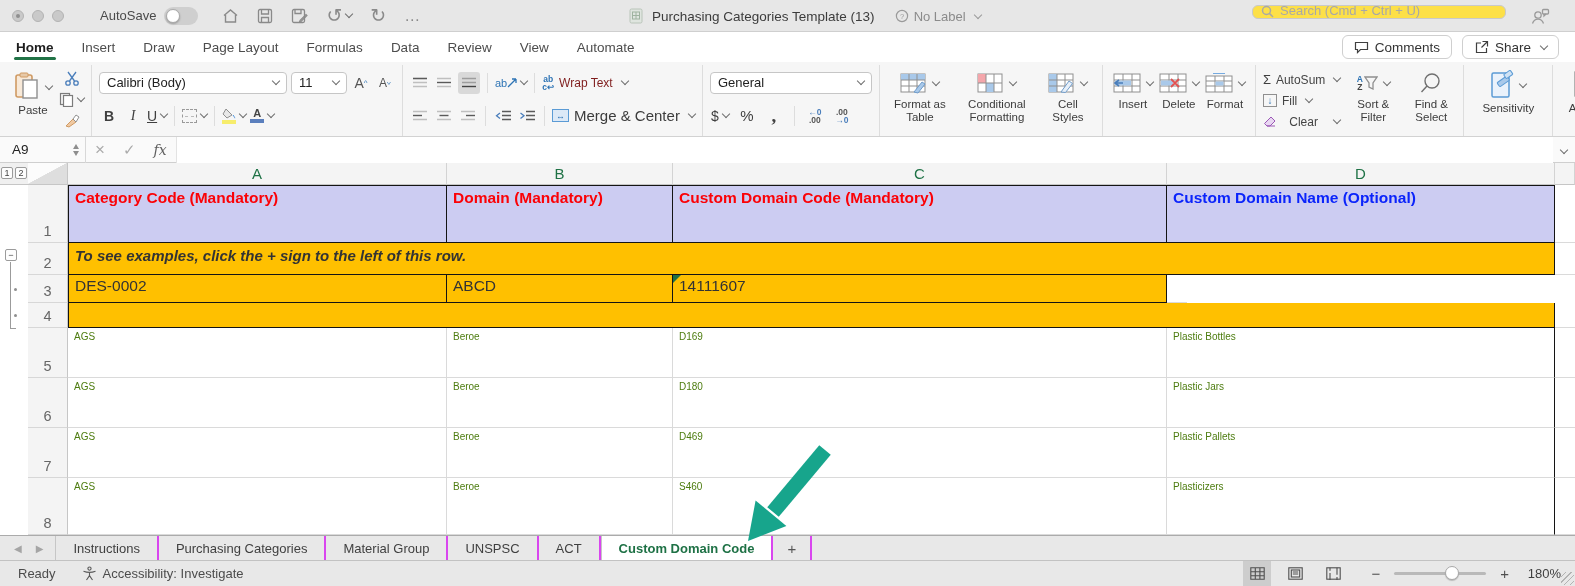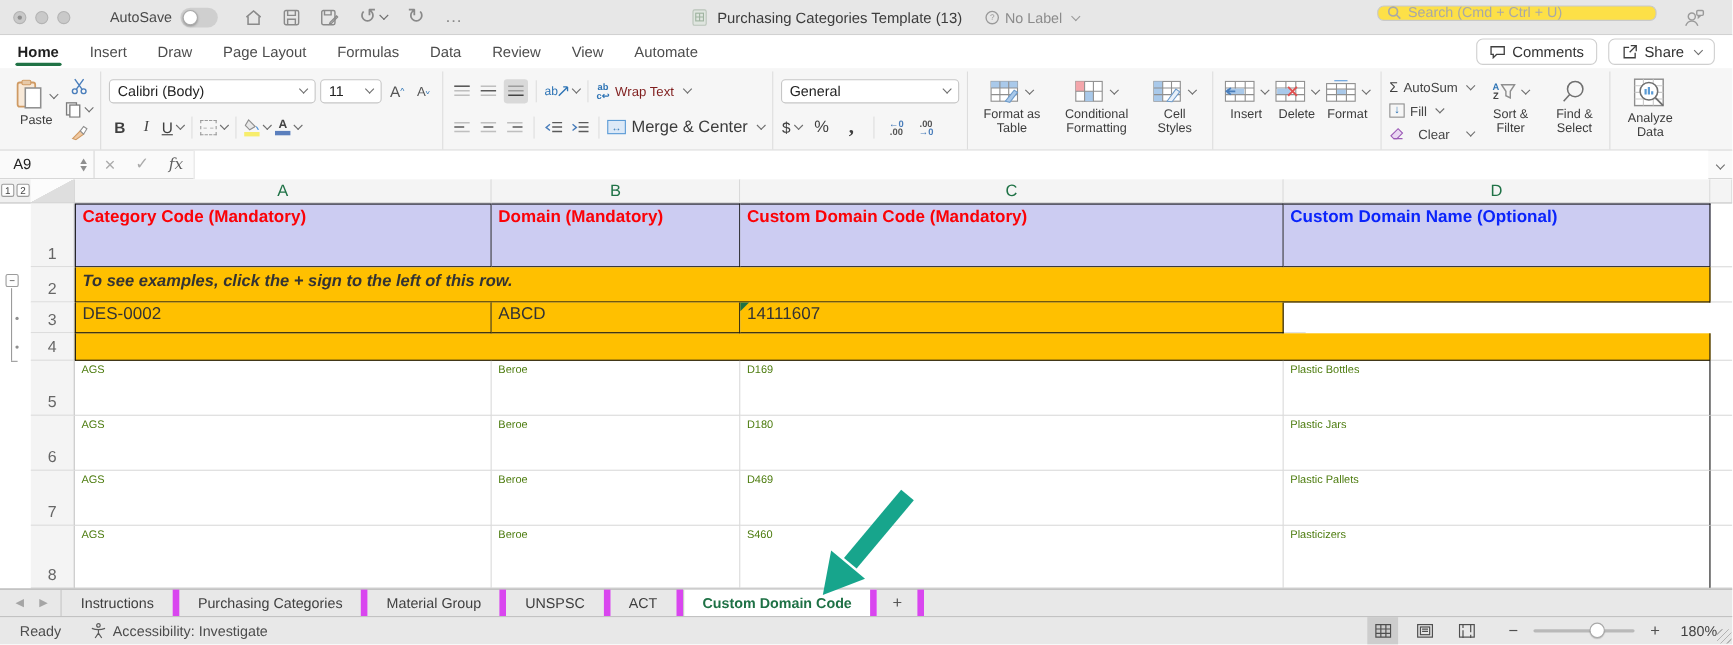--- a/index.html
+++ b/index.html
@@ -80,21 +80,21 @@
 .err::before{content:"";position:absolute;left:0;top:0;width:0;height:0;border-top:8px solid #1e7145;border-right:8px solid transparent}
 .dc{border-right:1px solid #dadada;border-bottom:1px solid #dadada;font-size:10px;padding:3px 6px;color:#4d7c0f;overflow:hidden}
 .dR{border-right:1px solid #141414}
 .ec{border-bottom:1px solid #dadada}
 .obox{width:12px;height:12px;border:1px solid #9b9b9b;background:#fdfdfd;font-size:9px;color:#444;display:flex;align-items:center;justify-content:center;border-radius:2px;line-height:1}
 .odeco{position:absolute;background:#9b9b9b}
 .odot{position:absolute;width:3px;height:3px;border-radius:50%;background:#8f8f8f}
 
 #stabs{position:absolute;top:535px;left:0;width:1575px;height:25px;background:#e8e8e8;border-top:1px solid #ababab;display:flex;align-items:stretch;font-size:13px;color:#3f3f3f}
 .snav{display:flex;align-items:center;gap:14px;padding:0 12px 0 14px;color:#a5a5a5;font-size:10px}
-.stab{display:flex;align-items:center;padding:0 17px;border-right:6px solid #d946ef}
+.stab{display:flex;align-items:center;padding:0 17px;border-right:2px solid #d946ef}
 .stab.active{background:#fff;color:#1e7145;font-weight:700;border-left:1px solid #c6c6c6}
 .stab.add{padding:0 14px;font-size:15px;color:#555}
 
 #sbar{position:absolute;top:560px;left:0;width:1575px;height:26px;background:#e8e8e8;border-top:1px solid #c2c2c2;display:flex;align-items:center;font-size:13px;color:#4c4c4c;padding:0 14px 0 18px}
 .sright{margin-left:auto;display:flex;align-items:center;gap:10px}
 .vicon{width:28px;height:25px;display:flex;align-items:center;justify-content:center}
 .vicon.on{background:#cdcdcd}
 .track{width:92px;height:3px;background:#b9b9b9;border-radius:2px;position:relative;margin:0 4px}
 .knob{position:absolute;left:55%;top:-6px;width:14px;height:14px;background:#fff;border:1px solid #a9a9a9;border-radius:50%;box-shadow:0 1px 1px rgba(0,0,0,.2)}
 .zoomtxt{width:42px;text-align:right;color:#3f3f3f}
@@ -553,20 +553,33 @@
       <span class="bi">
         <svg width="22" height="22" viewBox="0 0 22 22" fill="none" stroke="#707070" stroke-width="1.4">
             <circle cx="12" cy="9" r="7"></circle>
             <path d="M7 14 1.5 20"></path>
           </svg>
       </span>
       <span>Find &amp; Select</span>
     </div>
   </div>
 
+  <div class="rg">
+    <div class="bb" style="width:74px">
+      <span class="bi" style="height:34px">
+        <svg width="24" height="30" viewBox="0 0 24 30" fill="none">
+            <rect x="2" y="3" width="17" height="24" rx="1.5" stroke="#5b9bd5" stroke-width="1.5" fill="#eaf2fb"></rect>
+            <rect x="7" y="9" width="12" height="5" rx="1" transform="rotate(-35 13 11)" fill="#a9c9ea" stroke="#5b9bd5"></rect>
+            <rect x="14" y="2" width="8" height="5" rx="1" transform="rotate(-35 18 4)" fill="#cfe2f4" stroke="#5b9bd5"></rect>
+          </svg>
+        <span class="cv"></span>
+      </span>
+      <span>Sensitivity</span>
+    </div>
+  </div>
 
   <div class="rg" style="border-right:none">
     <div class="bb twoline" style="width:58px">
       <span class="bi" style="height:34px">
         <svg width="30" height="30" viewBox="0 0 30 30" fill="none">
             <rect x="1" y="2" width="26" height="24" stroke="#8f8f8f" stroke-width="1.3" fill="#fff"></rect>
             <path d="M1 8h26M1 14h26M1 20h26M9 2v24M18 2v24" stroke="#c9c9c9"></path>
             <circle cx="14" cy="13" r="8" fill="#fff" stroke="#6e6e6e" stroke-width="1.4"></circle>
             <path d="M11 16v-5M14 16V9M17 16v-3" stroke="#5b9bd5" stroke-width="2"></path>
             <path d="M20 19l7 7" stroke="#6e6e6e" stroke-width="1.6"></path>

